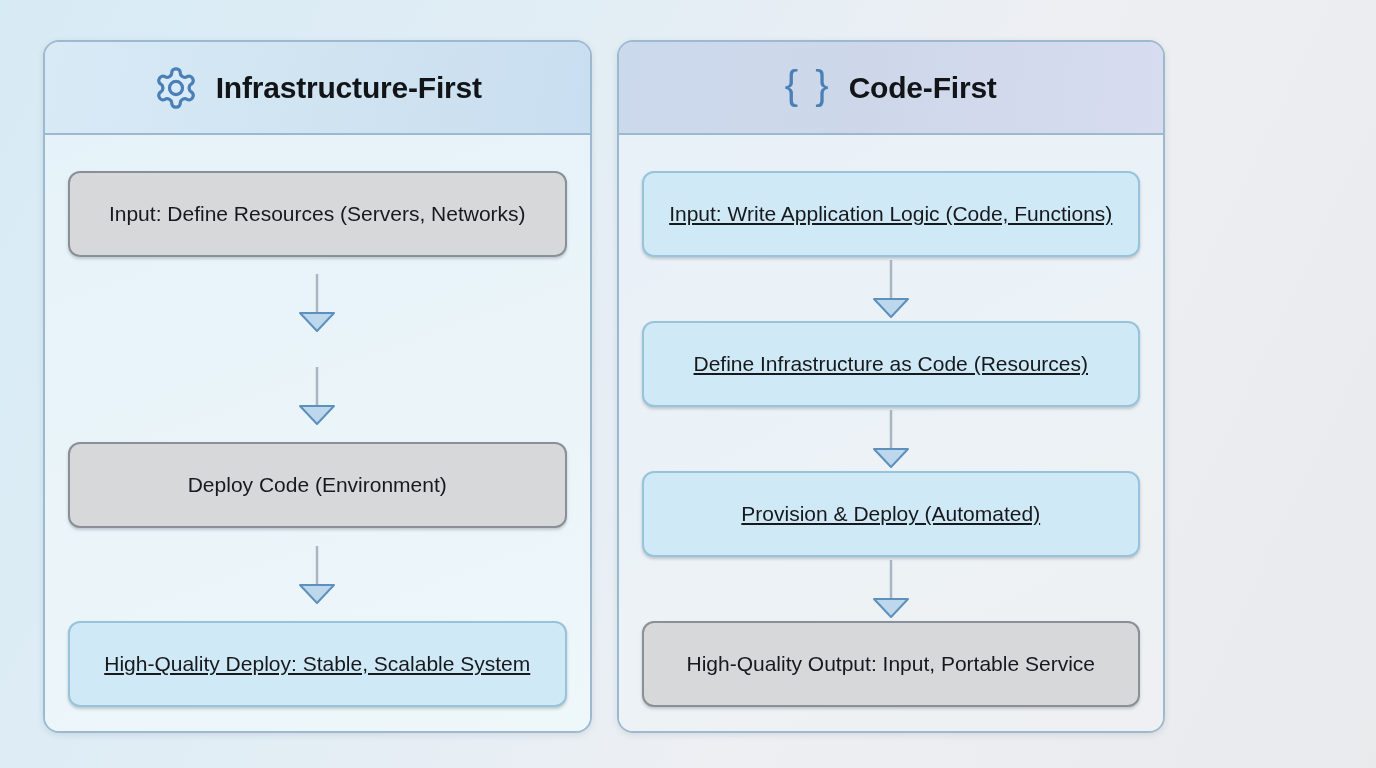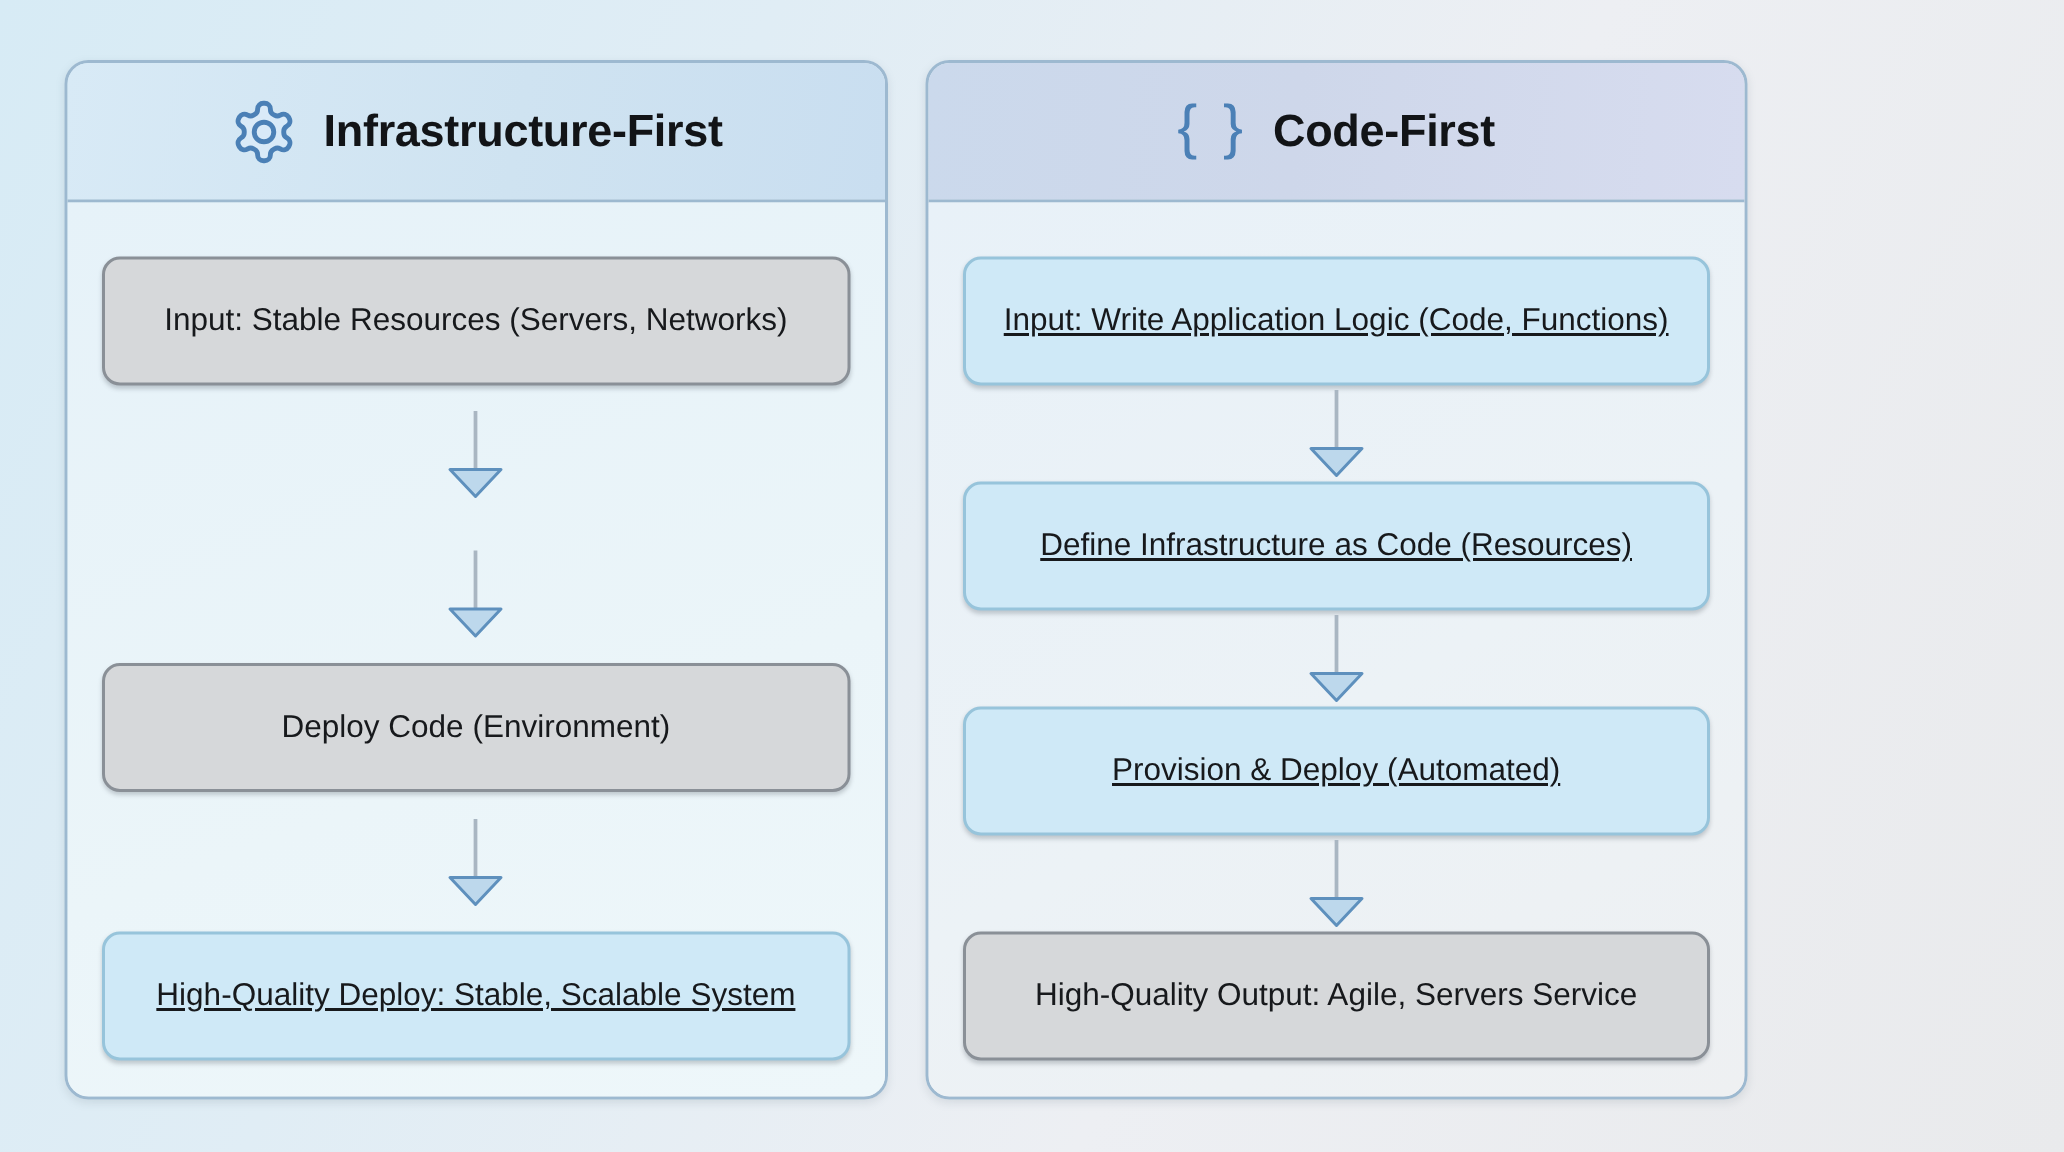--- a/index.html
+++ b/index.html
@@ -84,21 +84,21 @@
     <header class="panel-header">
       <span class="icon-wrap">
         <svg class="gear-svg" width="46" height="46" viewBox="0 0 24 24" fill="#d9eaf8" stroke="#4b80b6" stroke-width="1.7" stroke-linecap="round" stroke-linejoin="round">
           <path d="M12.22 2h-.44a2 2 0 0 0-2 2v.18a2 2 0 0 1-1 1.73l-.43.25a2 2 0 0 1-2 0l-.15-.08a2 2 0 0 0-2.73.73l-.22.38a2 2 0 0 0 .73 2.73l.15.1a2 2 0 0 1 1 1.72v.51a2 2 0 0 1-1 1.74l-.15.09a2 2 0 0 0-.73 2.73l.22.38a2 2 0 0 0 2.73.73l.15-.08a2 2 0 0 1 2 0l.43.25a2 2 0 0 1 1 1.73V20a2 2 0 0 0 2 2h.44a2 2 0 0 0 2-2v-.18a2 2 0 0 1 1-1.73l.43-.25a2 2 0 0 1 2 0l.15.08a2 2 0 0 0 2.73-.73l.22-.39a2 2 0 0 0-.73-2.73l-.15-.08a2 2 0 0 1-1-1.74v-.5a2 2 0 0 1 1-1.74l.15-.09a2 2 0 0 0 .73-2.73l-.22-.38a2 2 0 0 0-2.73-.73l-.15.08a2 2 0 0 1-2 0l-.43-.25a2 2 0 0 1-1-1.73V4a2 2 0 0 0-2-2z"></path>
           <circle cx="12" cy="12" r="3.4" fill="none"></circle>
         </svg>
       </span>
       <h2 class="panel-title">Infrastructure-First</h2>
     </header>
     <div class="panel-body">
-      <div class="step gray">Input: Stable Resources (Servers, Networks)</div>
+      <div class="step gray">Input: Define Resources (Servers, Networks)</div>
       <div class="arrow">
         <svg width="40" height="60" viewBox="0 0 40 60">
             <line x1="20" y1="1" x2="20" y2="40"></line>
             <polygon points="3,40 37,40 20,58"></polygon>
           </svg>
       </div>
       <div class="arrow">
         <svg width="40" height="60" viewBox="0 0 40 60">
             <line x1="20" y1="1" x2="20" y2="40"></line>
             <polygon points="3,40 37,40 20,58"></polygon>
@@ -135,17 +135,17 @@
             <polygon points="3,40 37,40 20,58"></polygon>
           </svg>
       </div>
       <div class="step blue">Provision &amp; Deploy (Automated)</div>
       <div class="arrow">
         <svg width="40" height="60" viewBox="0 0 40 60">
             <line x1="20" y1="1" x2="20" y2="40"></line>
             <polygon points="3,40 37,40 20,58"></polygon>
           </svg>
       </div>
-      <div class="step gray">High-Quality Output: Agile, Servers Service</div>
+      <div class="step gray">High-Quality Output: Input, Portable Service</div>
     </div>
   </section>
 
 </div>
 
 </body></html>

